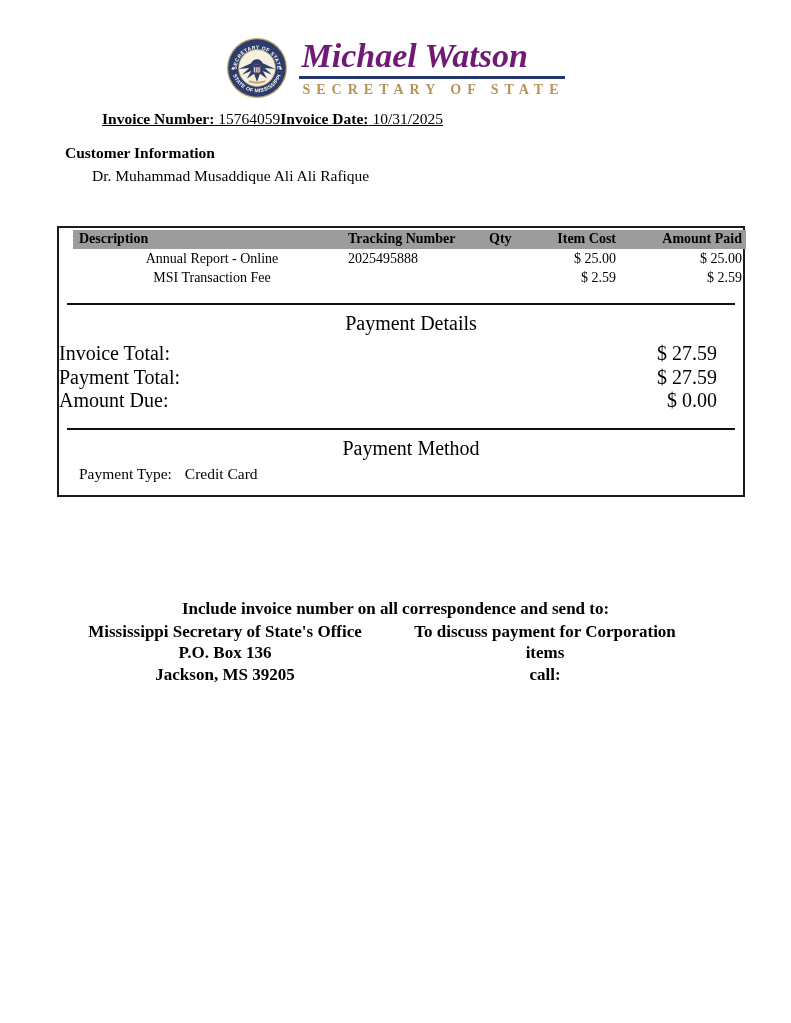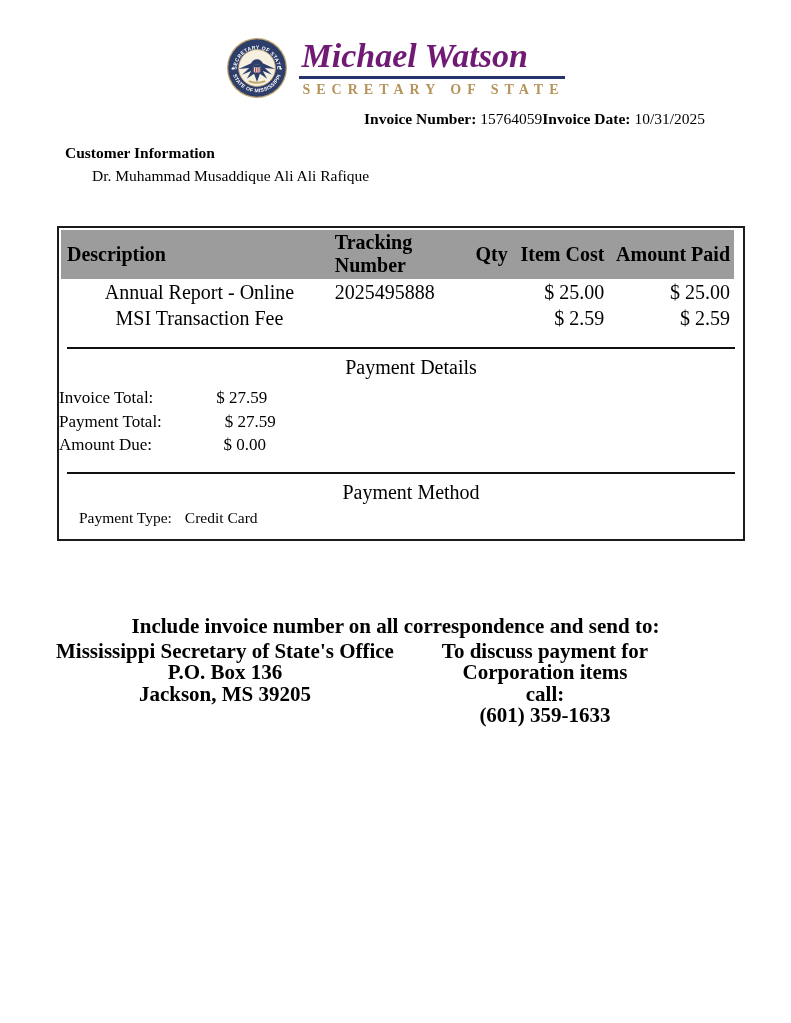--- a/index.html
+++ b/index.html
@@ -24,56 +24,56 @@
     color:#701a75; line-height:1.05;
     border-bottom:3px solid #23356b;
     padding:0 6px 3px 2px; white-space:nowrap;
   }
   .logo-subtitle {
     font-size:14px; font-weight:bold; color:#b5935a;
     letter-spacing:6px; margin-top:3px; padding-left:3px; white-space:nowrap;
   }
   
   .invoice-meta {
-    display:flex; justify-content:flex-end;
-    padding:11px 86px 0 65px; font-size:15.5px;
+    display:flex; justify-content:flex-start;
+    padding:11px 86px 0 102px; font-size:15.5px;text-decoration:underline;
   }
   .bold { font-weight:bold; }
   
   .customer { padding:16px 0 0 65px; font-size:15.5px; }
   .customer-name { padding-left:27px; margin-top:5px; }
   
   .invoice-box {
     margin:41px 0 0 57px; width:688px;
     border:2px solid #1c1c1c;
     padding-bottom:10px;
   }
-  table.items { border-collapse:collapse; width:673px; margin:2px 0 0 2px; font-size:20px; }
+  table.items { border-collapse:collapse; width:673px; margin:2px 0 0 14px; font-size:14px; }
   table.items thead tr { background:#9c9c9c; }
   table.items th { text-align:left; font-weight:bold; padding:1px 0 2px 0; }
   table.items th.num, table.items td.num { text-align:right; padding-right:4px; }
   table.items td { padding:2px 0 1px 0; vertical-align:top; }
   .c-desc  { width:272px; padding-left:6px !important;text-align:center; }
   .c-track { width:144px; padding-left:3px !important; }
   .c-qty   { width:30px; }
   .c-cost  { width:101px; }
   .c-paid  { width:126px; }
   .rule {
     border:none; border-top:2.5px solid #111;
     margin:16px 8px 0 8px; height:0;
   }
   .section-title { font-weight:normal; font-size:20px; padding:7px 0 0 20px;text-align:center; }
   .totals { margin-top:7px; }
-  .totals-row { display:flex; justify-content:flex-start; font-size:17px; line-height:23.5px; }
+  .totals-row { display:flex; justify-content:space-between; font-size:20px; line-height:23.5px; }
   .t-value { width:140px; text-align:right; padding-right:26px; }
   .rule2 { margin-top:15px; }
   .payment-type { font-size:15.5px; padding:5px 0 2px 20px; }
   .payment-type .val { margin-left:9px; }
   
-  .footer { margin-top:73px; font-size:21px; }
+  .footer { margin-top:102px; font-size:17px; }
   .footer-heading { text-align:center; font-weight:bold; }
   .footer-cols { display:flex; margin-top:2px; line-height:21.5px;font-weight:bold; }
   .footer-col-left  { width:340px; margin-left:55px; text-align:center; }
   .footer-col-right { width:300px; text-align:center; }
 </style>
 </head>
 <body>
 
 <div class="page">
 
@@ -190,18 +190,17 @@
     <div class="footer-heading">Include invoice number on all correspondence and send to:</div>
     <div class="footer-cols">
       <div class="footer-col-left">
         <div>Mississippi Secretary of State's Office</div>
         <div>P.O. Box 136</div>
         <div>Jackson, MS 39205</div>
       </div>
       <div class="footer-col-right">
         <div>To discuss payment for Corporation items</div>
         <div>call:</div>
-        <div>(601) 359-1633</div>
       </div>
     </div>
   </footer>
 
 </div>
 
 </body></html>

